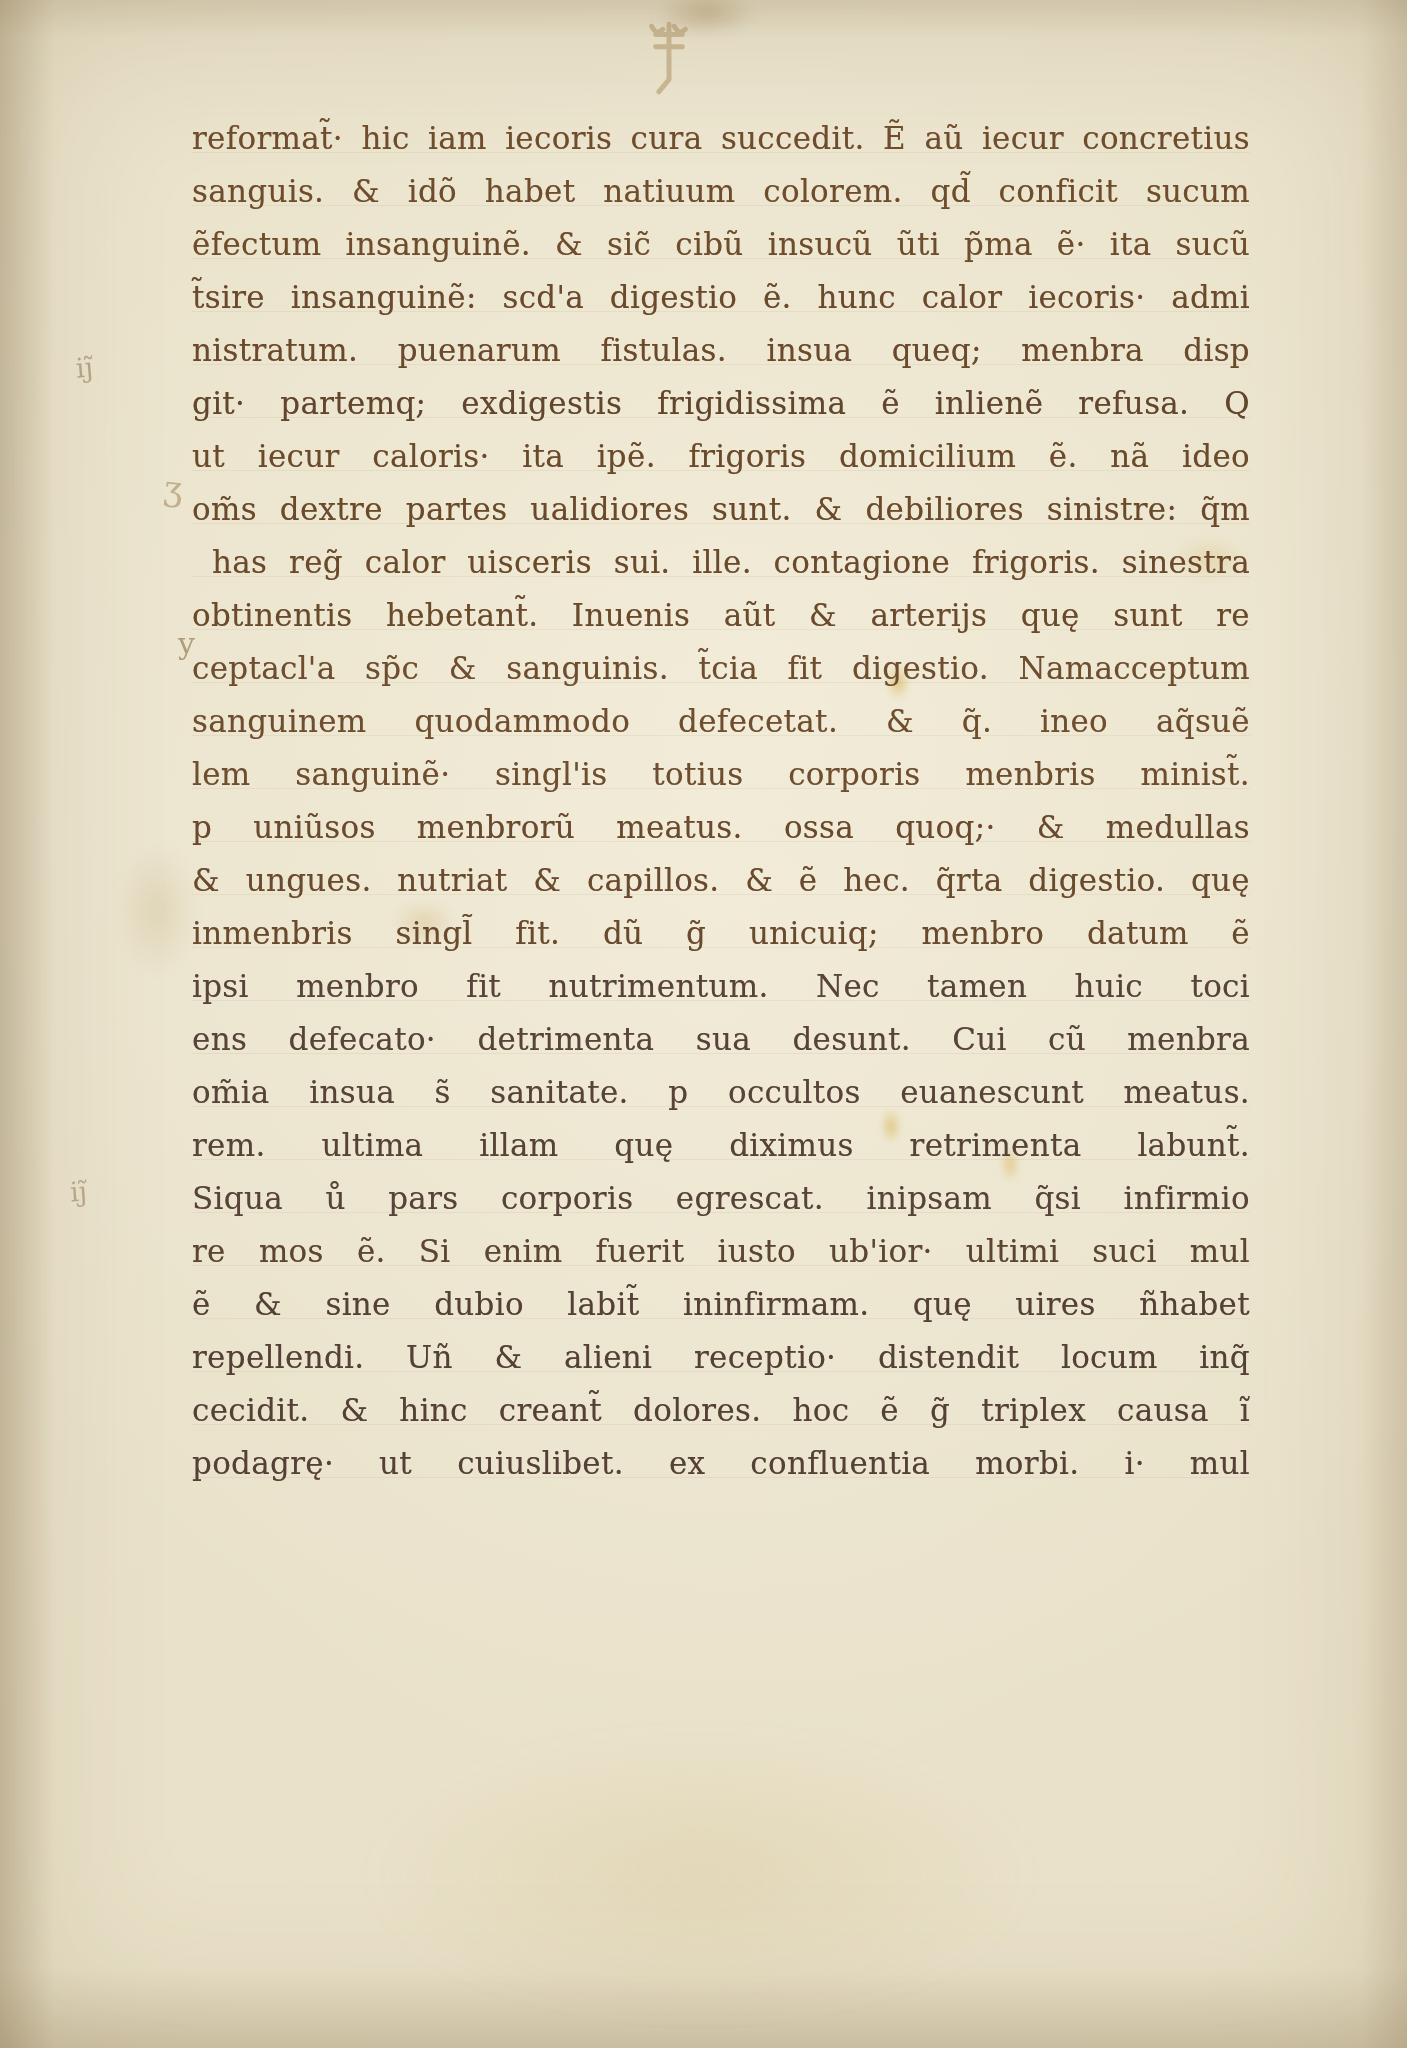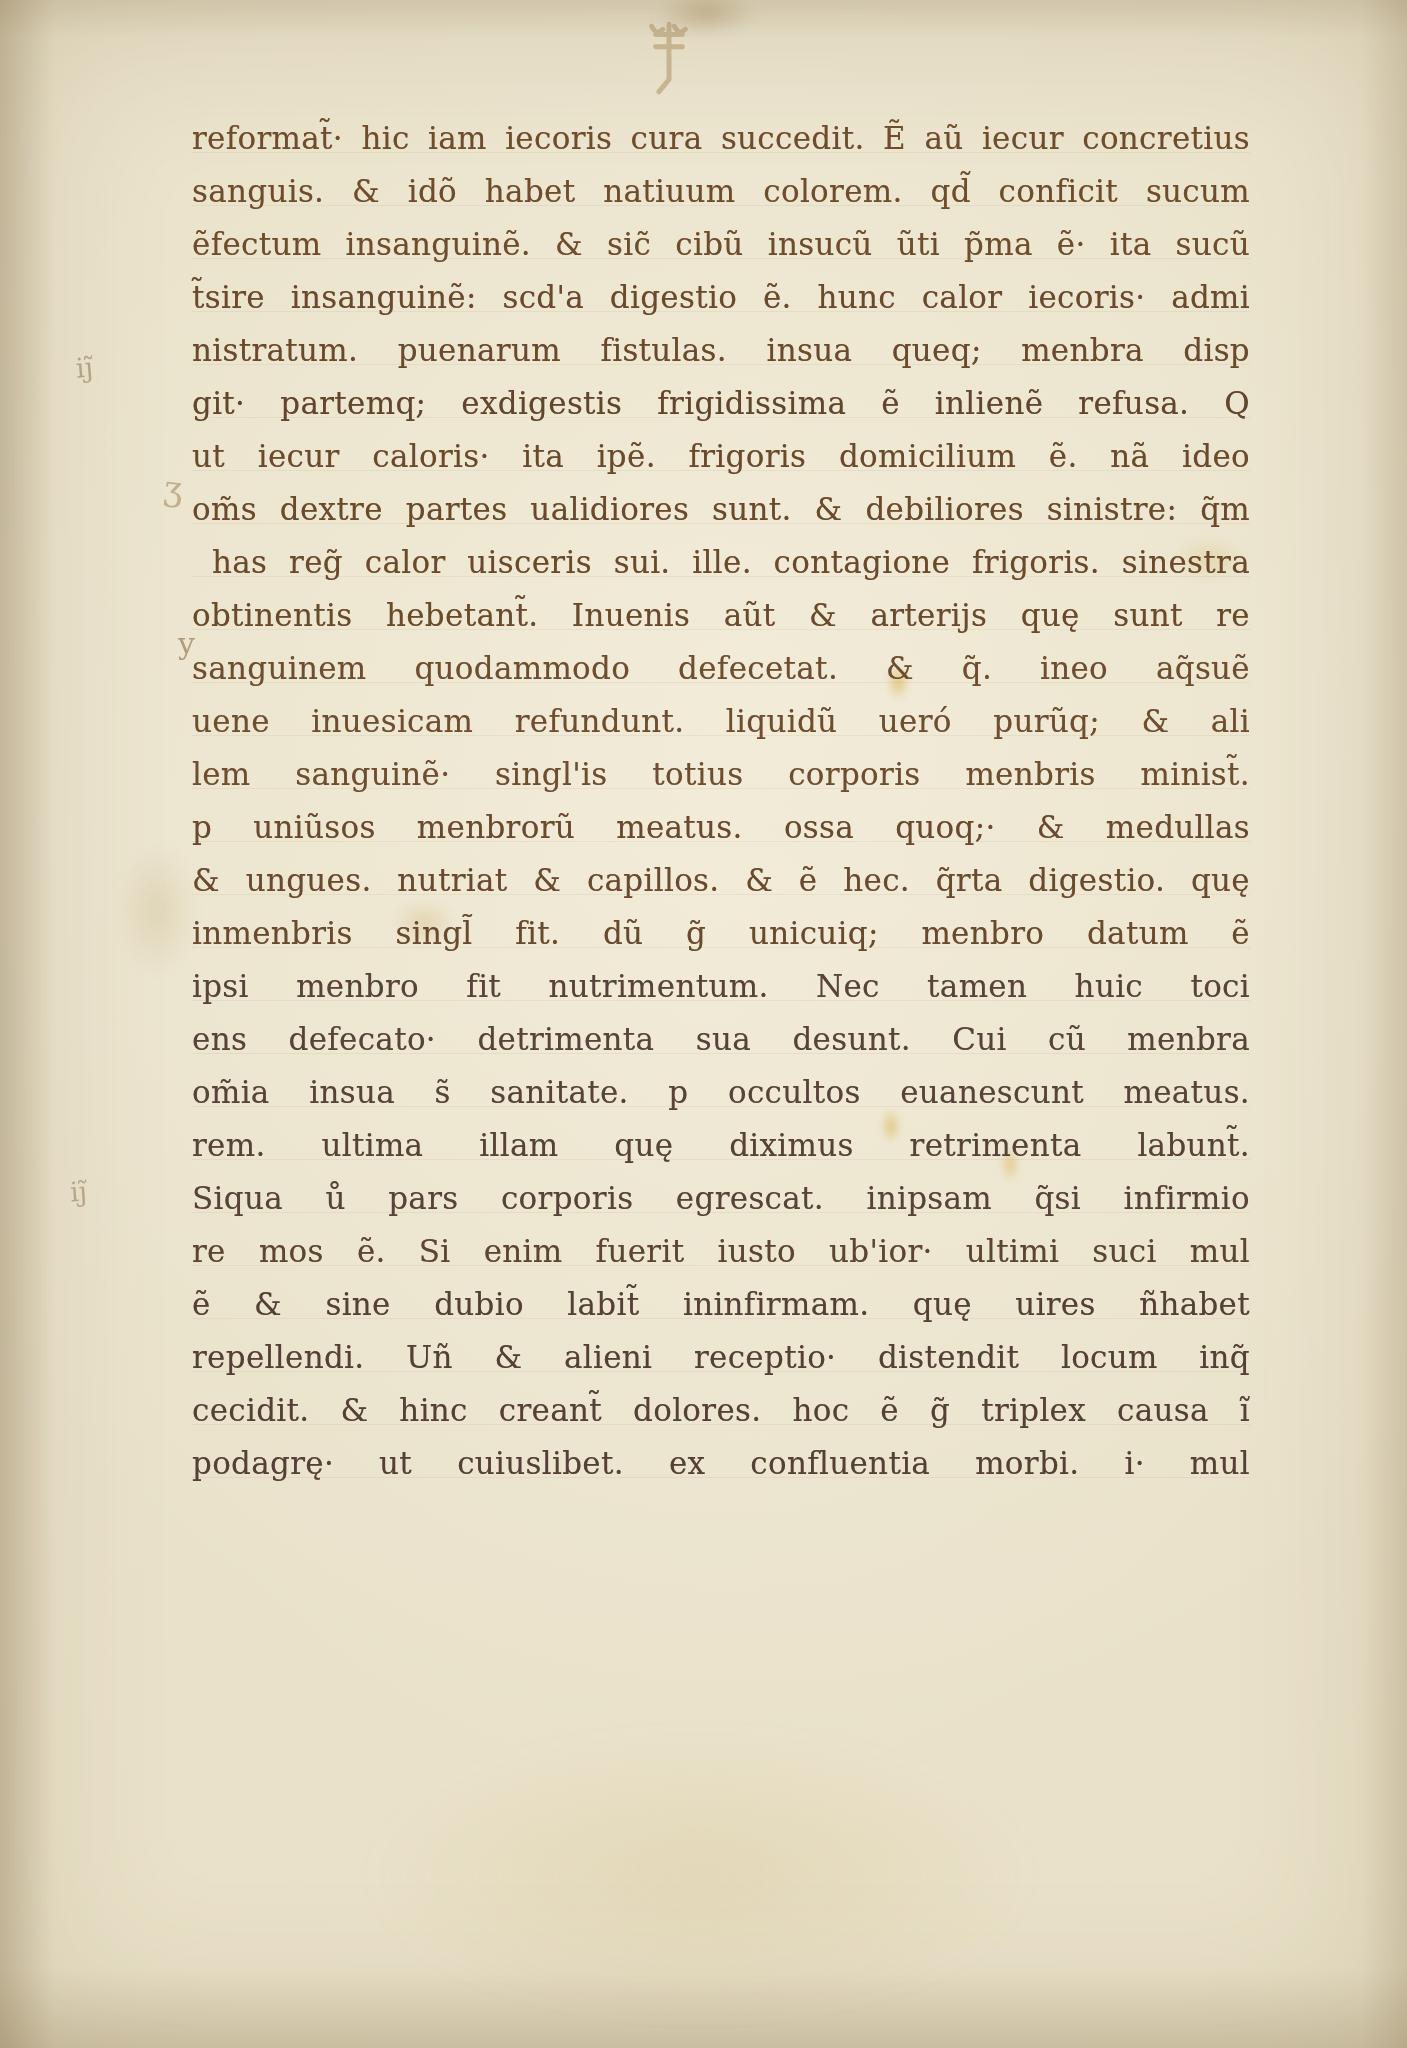--- a/index.html
+++ b/index.html
@@ -84,22 +84,22 @@
       <div class="ms-line" style="color: rgb(111, 77, 44);">reformat̃· hic iam iecoris cura succedit. Ẽ aũ iecur concretius</div>
       <div class="ms-line" style="color: rgb(111, 77, 44);">sanguis. &amp; idõ habet natiuum colorem. qd̃ conficit sucum</div>
       <div class="ms-line" style="color: rgb(111, 77, 44);">ẽfectum insanguinẽ. &amp; sic̃ cibũ insucũ ũti p̃ma ẽ· ita sucũ</div>
       <div class="ms-line" style="color: rgb(106, 73, 44);">t̃sire insanguinẽ: scd'a digestio ẽ. hunc calor iecoris· admi</div>
       <div class="ms-line" style="color: rgb(106, 73, 44);">nistratum. puenarum fistulas. insua queq; menbra disp</div>
       <div class="ms-line" style="color: rgb(97, 69, 44);">git· partemq; exdigestis frigidissima ẽ inlienẽ refusa. Q</div>
       <div class="ms-line" style="color: rgb(107, 74, 44);">ut iecur caloris· ita ipẽ. frigoris domicilium ẽ. nã ideo</div>
       <div class="ms-line" style="color: rgb(107, 74, 44);">om̃s dextre partes ualidiores sunt. &amp; debiliores sinistre: q̃m</div>
       <div class="ms-line" style="color: rgb(107, 74, 44); margin-left: 20px;">has reg̃ calor uisceris sui. ille. contagione frigoris. sinestra</div>
       <div class="ms-line" style="color: rgb(107, 74, 44);">obtinentis hebetant̃. Inuenis aũt &amp; arterijs quę sunt re</div>
+      <div class="ms-line" style="color: rgb(111, 78, 48);">ceptacl'a sp̃c &amp; sanguinis. t̃cia fit digestio. Namacceptum</div>
       <div class="ms-line" style="color: rgb(111, 78, 48);">sanguinem quodammodo defecetat. &amp; q̃. ineo aq̃suẽ</div>
-      <div class="ms-line" style="color: rgb(111, 78, 48);">uene inuesicam refundunt. liquidũ ueró purũq; &amp; ali</div>
       <div class="ms-line" style="color: rgb(111, 78, 48);">lem sanguinẽ· singl'is totius corporis menbris minist̃.</div>
       <div class="ms-line" style="color: rgb(106, 74, 46);">p uniũsos menbrorũ meatus. ossa quoq;· &amp; medullas</div>
       <div class="ms-line" style="color: rgb(106, 74, 46);">&amp; ungues. nutriat &amp; capillos. &amp; ẽ hec. q̃rta digestio. quę</div>
       <div class="ms-line" style="color: rgb(106, 74, 46);">inmenbris singl̃ fit. dũ g̃ unicuiq; menbro datum ẽ</div>
       <div class="ms-line" style="color: rgb(87, 67, 58);">ipsi menbro fit nutrimentum. Nec tamen huic toci</div>
       <div class="ms-line" style="color: rgb(87, 67, 58);">ens defecato· detrimenta sua desunt. Cui cũ menbra</div>
       <div class="ms-line" style="color: rgb(87, 67, 58);">om̃ia insua s̃ sanitate. p occultos euanescunt meatus.</div>
       <div class="ms-line" style="color: rgb(86, 66, 54);">rem. ultima illam quę diximus retrimenta labunt̃.</div>
       <div class="ms-line" style="color: rgb(87, 67, 58);">Siqua ů pars corporis egrescat. inipsam q̃si infirmio</div>
       <div class="ms-line" style="color: rgb(93, 70, 48);">re mos ẽ. Si enim fuerit iusto ub'ior· ultimi suci mul</div>

